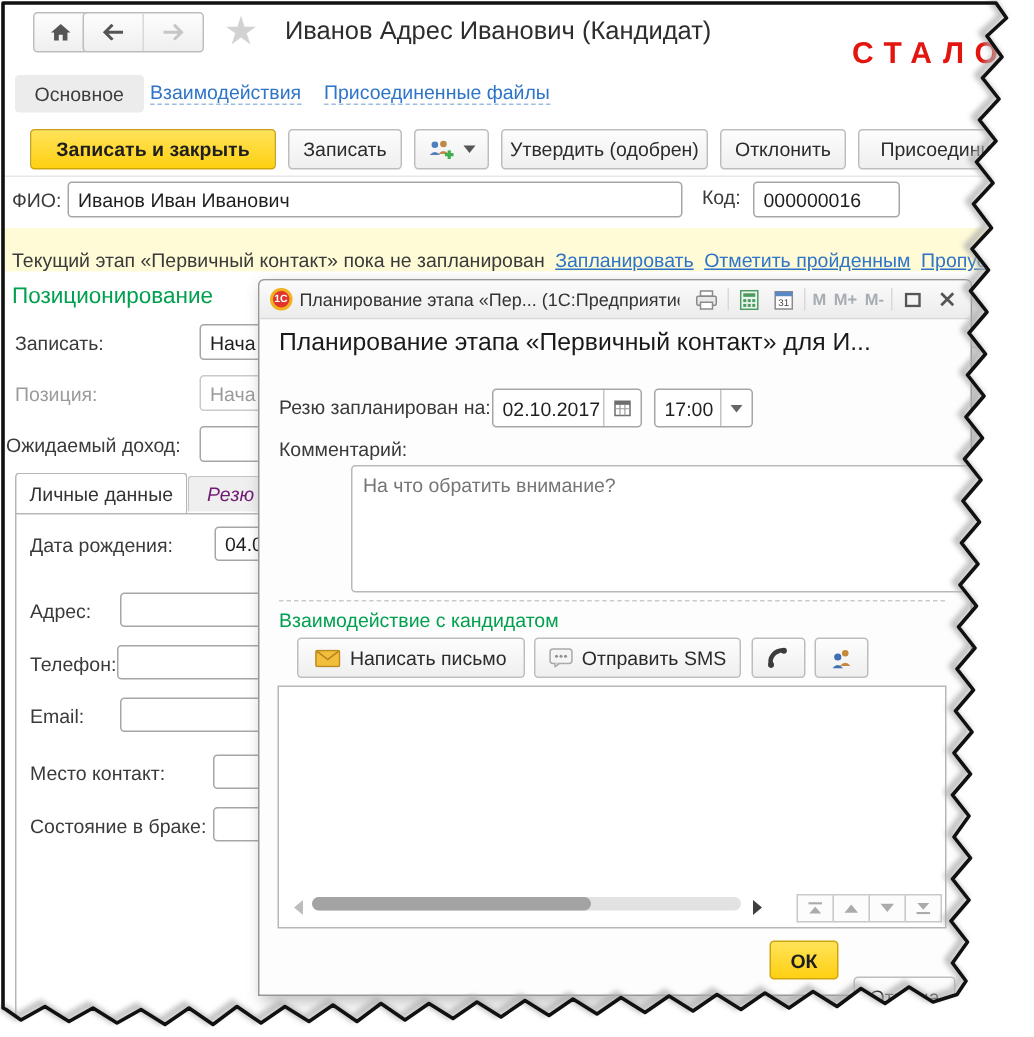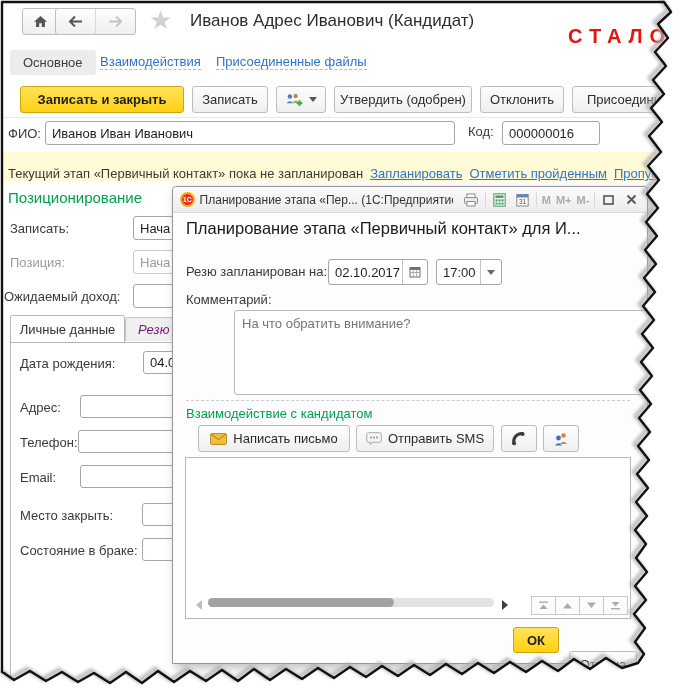--- a/index.html
+++ b/index.html
@@ -134,21 +134,21 @@
     <div class="abs" style="left:10px;top:342px;width:680px;height:349px;border-left:1px solid #B7B7B7;border-top:1px solid #B7B7B7;"></div>
 
     <div class="abs lbl" style="left:20px;top:356px;">Дата рождения:</div>
     <input class="abs inp" style="left: 143px; top: 351px; width: 120px; height: 23px;" value="04.0">
     <div class="abs lbl" style="left:20px;top:400px;">Адрес:</div>
     <input class="abs inp" style="left: 80px; top: 395px; width: 300px; height: 23px;" value="">
     <div class="abs lbl" style="left:20px;top:435px;">Телефон:</div>
     <input class="abs inp" style="left: 78px; top: 430px; width: 300px; height: 23px;" value="">
     <div class="abs lbl" style="left:20px;top:470px;">Email:</div>
     <input class="abs inp" style="left: 80px; top: 465px; width: 300px; height: 23px;" value="">
-    <div class="abs lbl" style="left:20px;top:508px;">Место закрыть:</div>
+    <div class="abs lbl" style="left:20px;top:508px;">Место контакт:</div>
     <input class="abs inp" style="left: 142px; top: 503px; width: 300px; height: 23px;" value="">
     <div class="abs lbl" style="left:20px;top:543px;">Состояние в браке:</div>
     <input class="abs inp" style="left: 142px; top: 538px; width: 300px; height: 23px;" value="">
 
     <div class="abs" style="left:650px;top:213px;color:#8C8C8C;white-space:nowrap;">Управ</div>
     <div class="abs" style="left:648px;top:231px;width:41px;height:1px;background:#DCDCDC;"></div>
     <div class="abs" style="left:648px;top:341px;width:41px;height:1px;background:#DCDCDC;"></div>
     <div class="abs" style="left:650px;top:503px;color:#8C8C8C;white-space:nowrap;">стран</div>
 
     <div class="dlg">

